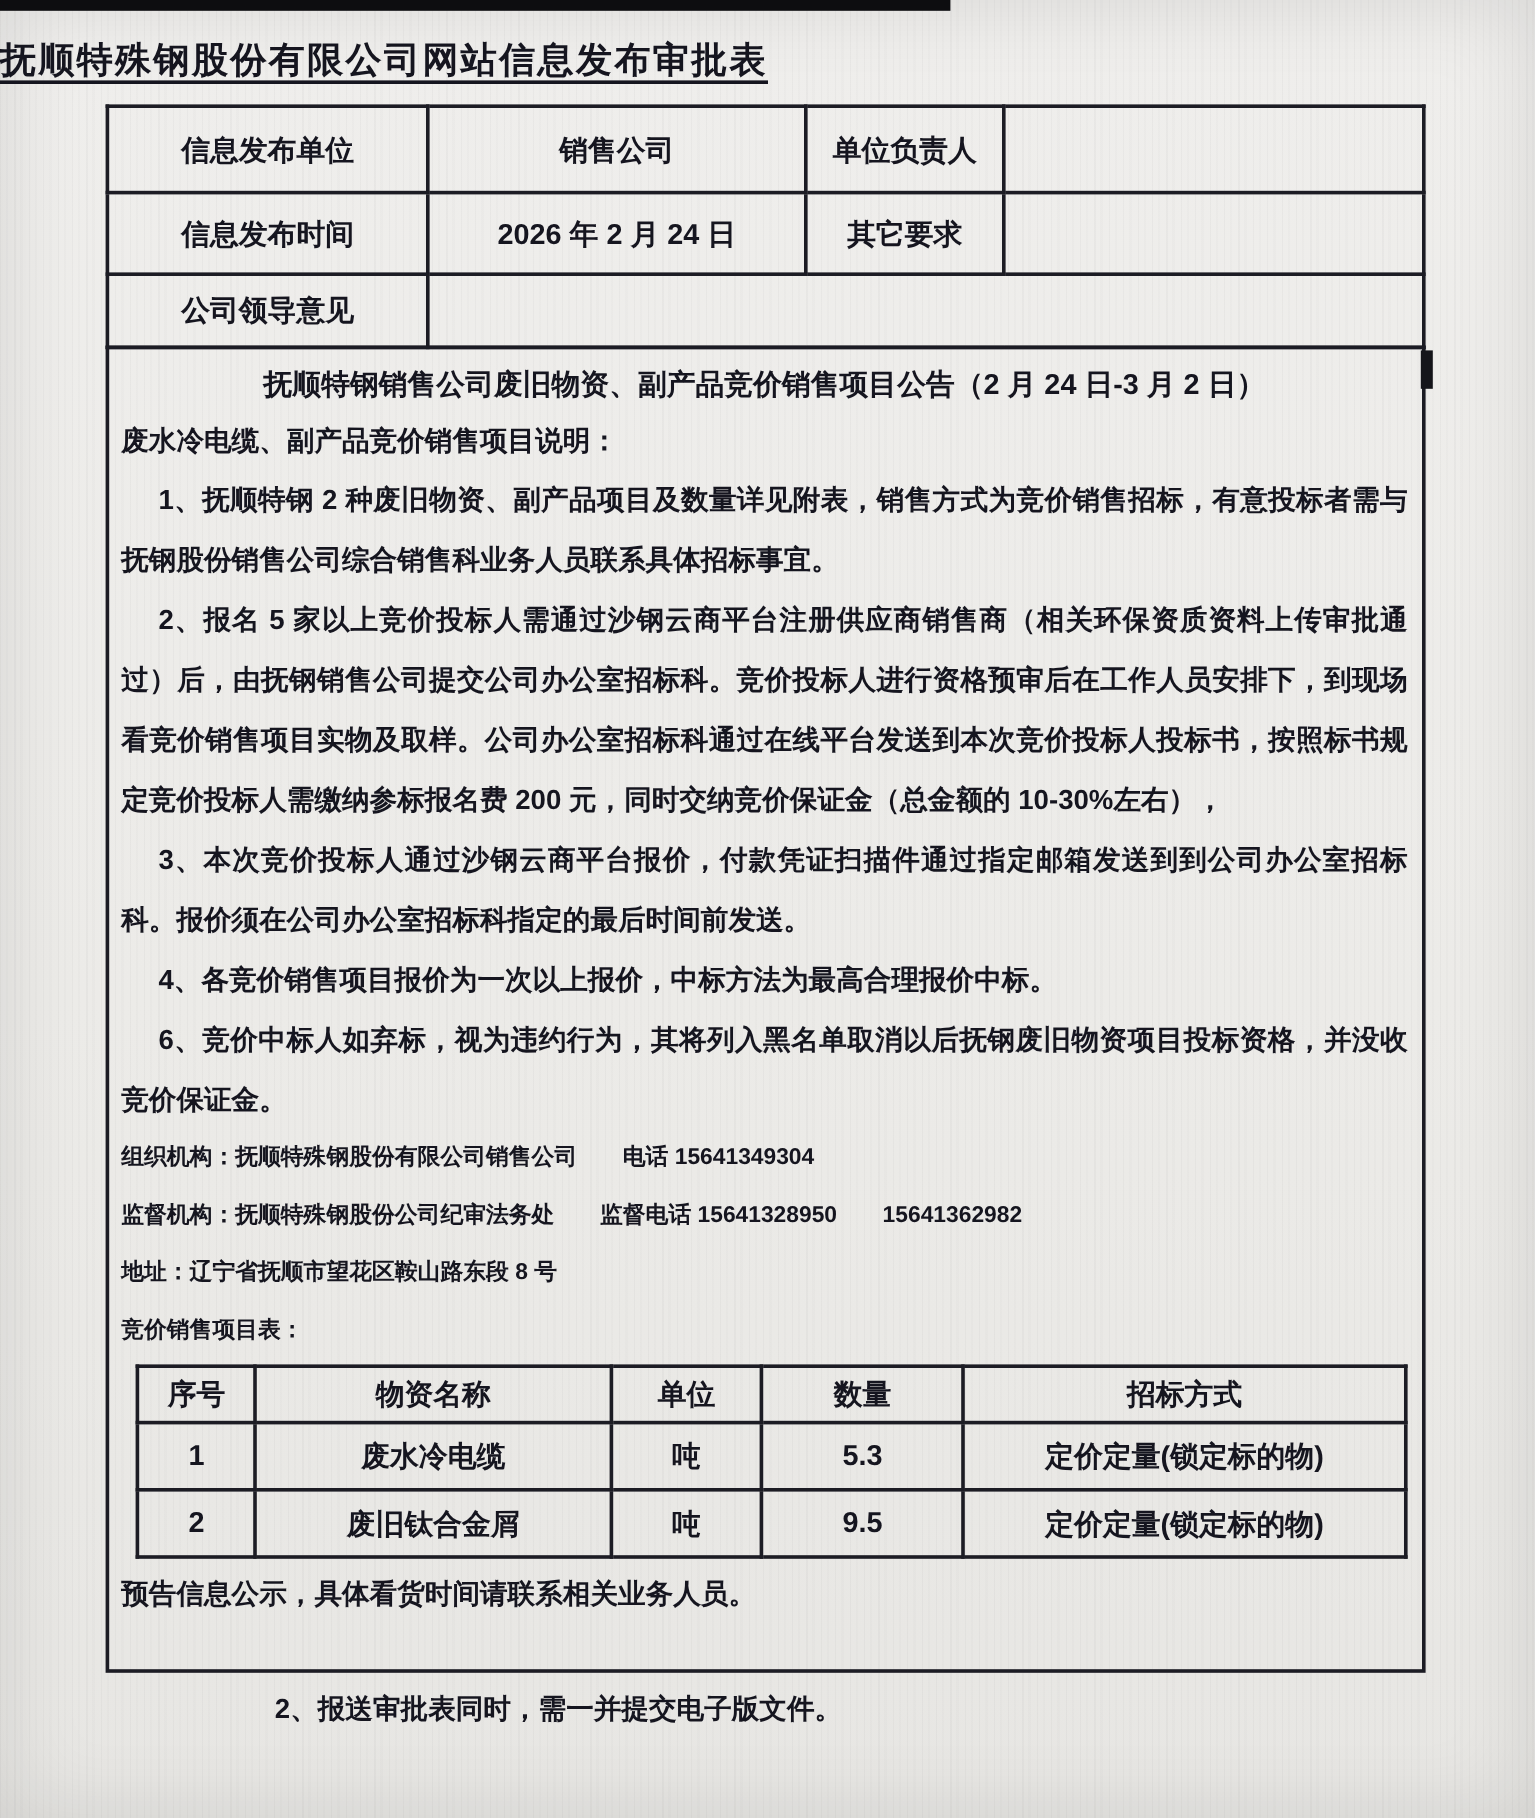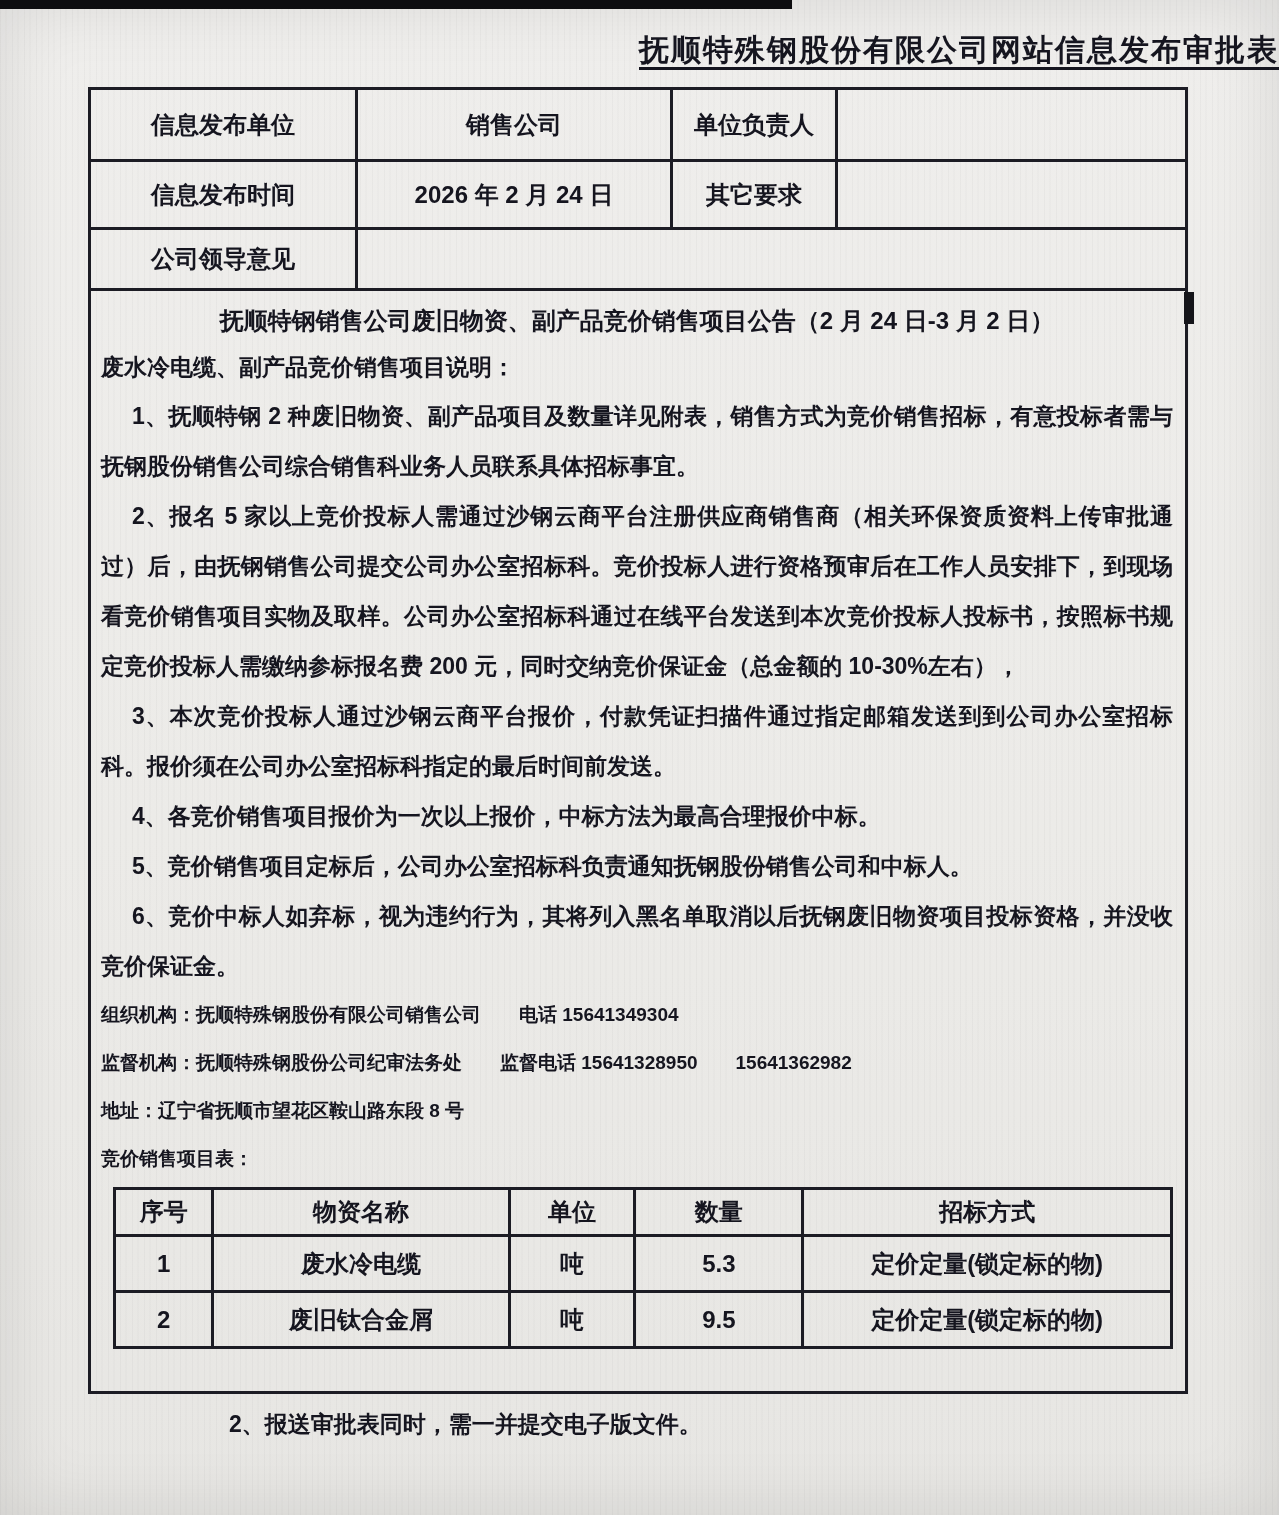--- a/index.html
+++ b/index.html
@@ -8,21 +8,21 @@
     background:
       repeating-linear-gradient(90deg, rgba(70,70,75,0.040) 0 1px, rgba(0,0,0,0) 1px 5px, rgba(90,90,95,0.025) 5px 7px, rgba(0,0,0,0) 7px 12px),
       linear-gradient(180deg,#efeeec 0%,#ecebe8 55%,#e7e6e3 100%);
     box-shadow: inset 0 0 70px rgba(0,0,0,0.10);
     font-family:"Liberation Sans","DejaVu Sans",sans-serif;
     font-weight:700;color:#15151f;
   }
   .top-strip{position:absolute;top:0;left:0;width:792px;height:9px;background:#0d0d10;}
   .right-artifact{position:absolute;left:1184px;top:292px;width:10px;height:32px;background:#15151a;}
   .doc-title{
-    margin:30px 0 0 0;text-align:right;font-size:30px;letter-spacing:2px;
+    margin:30px 0 0 0;text-align:left;font-size:30px;letter-spacing:2px;
     text-decoration:underline;text-decoration-thickness:3px;text-underline-offset:7px;
   }
   table{border-collapse:collapse;}
   .approval-table{margin:16px 0 0 88px;width:1100px;table-layout:fixed;}
   .approval-table td{border:3px solid #1c1c24;text-align:center;font-size:24px;padding:0 6px;}
   .approval-table .c1{width:252px;}
   .approval-table .c2{width:300px;}
   .approval-table .c3{width:150px;}
   .approval-table tr.r1 td{height:69px;}
   .approval-table tr.r2 td{height:65px;}
@@ -75,21 +75,20 @@
   </table>
 
 <div class="content-box">
   <p class="ann-title">抚顺特钢销售公司废旧物资、副产品竞价销售项目公告（2 月 24 日-3 月 2 日）</p>
   <p class="ann-intro">废水冷电缆、副产品竞价销售项目说明：</p>
 
   <p class="ann-item">1、抚顺特钢 2 种废旧物资、副产品项目及数量详见附表，销售方式为竞价销售招标，有意投标者需与抚钢股份销售公司综合销售科业务人员联系具体招标事宜。</p>
   <p class="ann-item">2、报名 5 家以上竞价投标人需通过沙钢云商平台注册供应商销售商（相关环保资质资料上传审批通过）后，由抚钢销售公司提交公司办公室招标科。竞价投标人进行资格预审后在工作人员安排下，到现场看竞价销售项目实物及取样。公司办公室招标科通过在线平台发送到本次竞价投标人投标书，按照标书规定竞价投标人需缴纳参标报名费 200 元，同时交纳竞价保证金（总金额的 10-30%左右），</p>
   <p class="ann-item">3、本次竞价投标人通过沙钢云商平台报价，付款凭证扫描件通过指定邮箱发送到到公司办公室招标科。报价须在公司办公室招标科指定的最后时间前发送。</p>
   <p class="ann-item">4、各竞价销售项目报价为一次以上报价，中标方法为最高合理报价中标。</p>
-  <p class="ann-item">5、竞价销售项目定标后，公司办公室招标科负责通知抚钢股份销售公司和中标人。</p>
   <p class="ann-item">6、竞价中标人如弃标，视为违约行为，其将列入黑名单取消以后抚钢废旧物资项目投标资格，并没收竞价保证金。</p>
 
   <p class="info-line">组织机构：抚顺特殊钢股份有限公司销售公司　　电话 15641349304</p>
   <p class="info-line">监督机构：抚顺特殊钢股份公司纪审法务处　　监督电话 15641328950　　15641362982</p>
   <p class="info-line">地址：辽宁省抚顺市望花区鞍山路东段 8 号</p>
   <p class="info-line">竞价销售项目表：</p>
 
   <table class="project-table">
     <tbody>
         <tr>
@@ -109,18 +108,19 @@
     <tr>
       <td>2</td>
       <td>废旧钛合金屑</td>
       <td>吨</td>
       <td>9.5</td>
       <td>定价定量(锁定标的物)</td>
     </tr>
   </tbody>
     </table>
 
+  <p class="post-line">预告信息公示，具体看货时间请联系相关业务人员。</p>
 
 </div>
 
 <div class="notes">
   <p class="note-line note-2">2、报送审批表同时，需一并提交电子版文件。</p>
 </div>
 
 </body></html>

